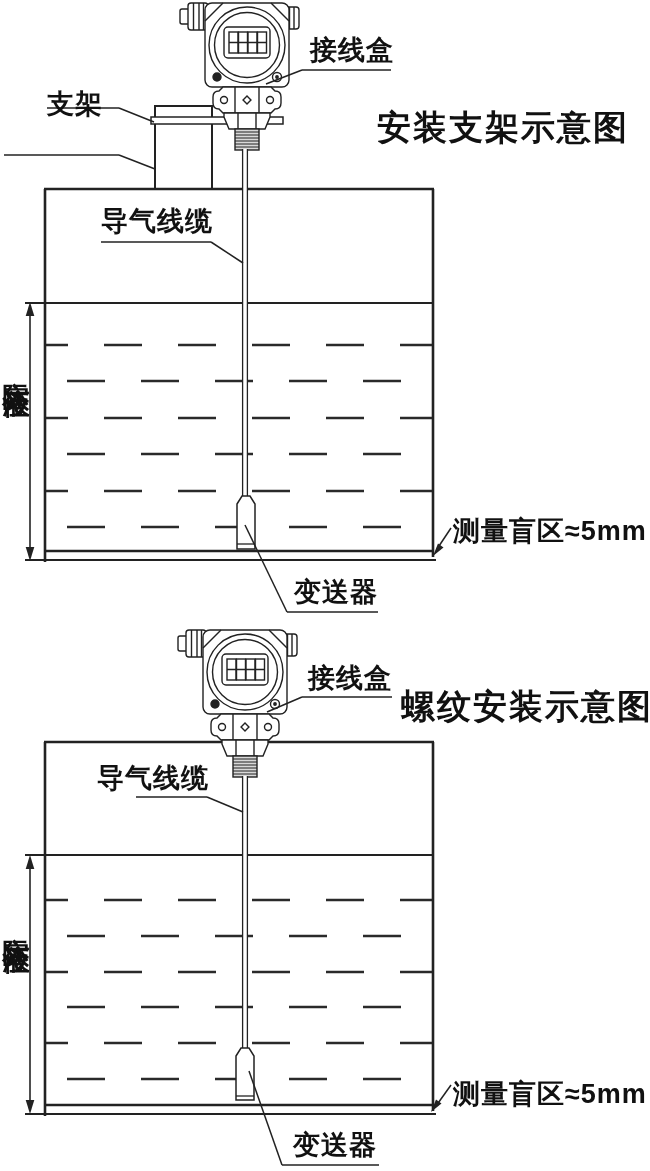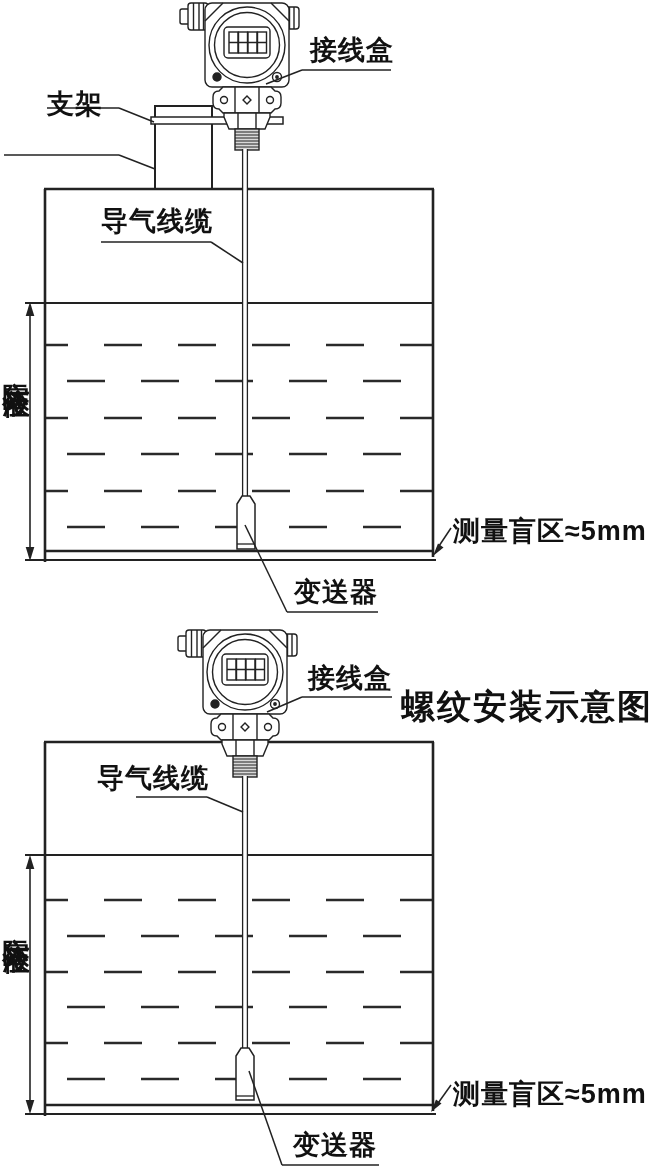--- a/index.html
+++ b/index.html
@@ -194,20 +194,21 @@
         </g>
     </g>
     <g>
       <line x1="451" y1="1085" x2="436" y2="1106" stroke="#222" stroke-width="1.5"></line>
       <polygon points="431,1112 441.5,1103.6 436,1099.4" fill="#222"></polygon>
     </g>
   </svg>
 
   <div class="lbl" style="left:47px;top:90px">支架</div>
   <div class="lbl" style="left:310px;top:36px">接线盒</div>
+  <div class="title" style="left:377px;top:109px">安装支架示意图</div>
   <div class="lbl" style="left:101px;top:207px">导气线缆</div>
   <div class="vlbl" style="left:2px;top:360px">实际液位</div>
   <div class="lbl" style="left:453px;top:517px">测量盲区≈5mm</div>
   <div class="lbl" style="left:294px;top:578px">变送器</div>
 
   <div class="lbl" style="left:308px;top:664px">接线盒</div>
   <div class="title" style="left:401px;top:688px">螺纹安装示意图</div>
   <div class="lbl" style="left:97px;top:764px">导气线缆</div>
   <div class="vlbl" style="left:2px;top:916px">实际液位</div>
   <div class="lbl" style="left:453px;top:1080px">测量盲区≈5mm</div>

